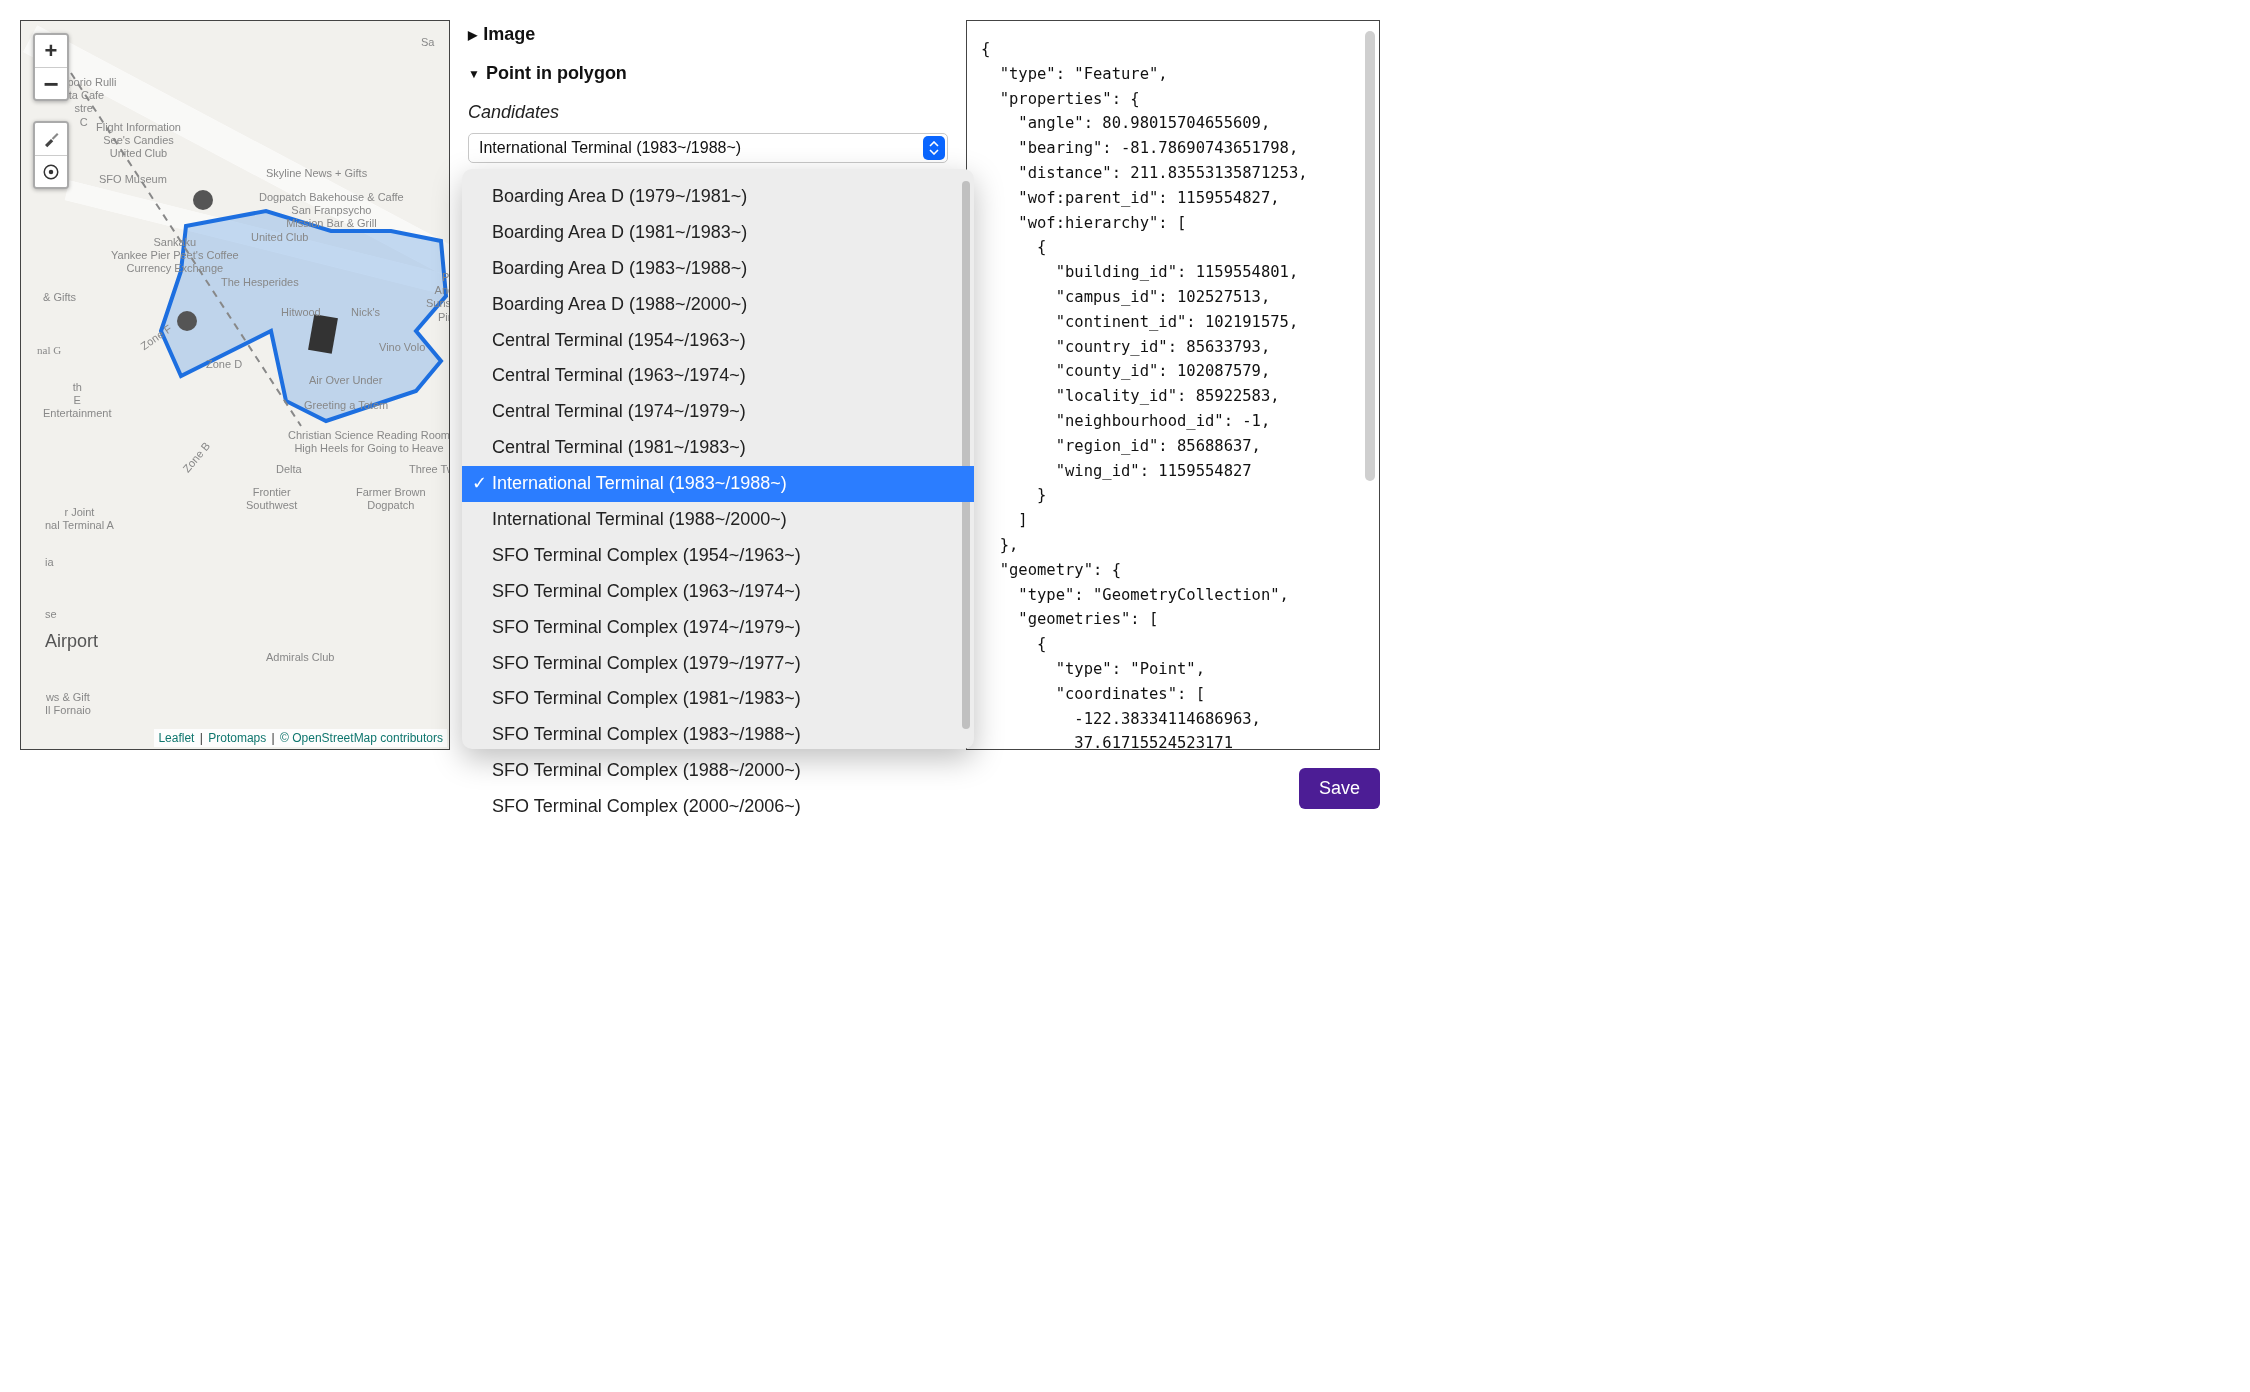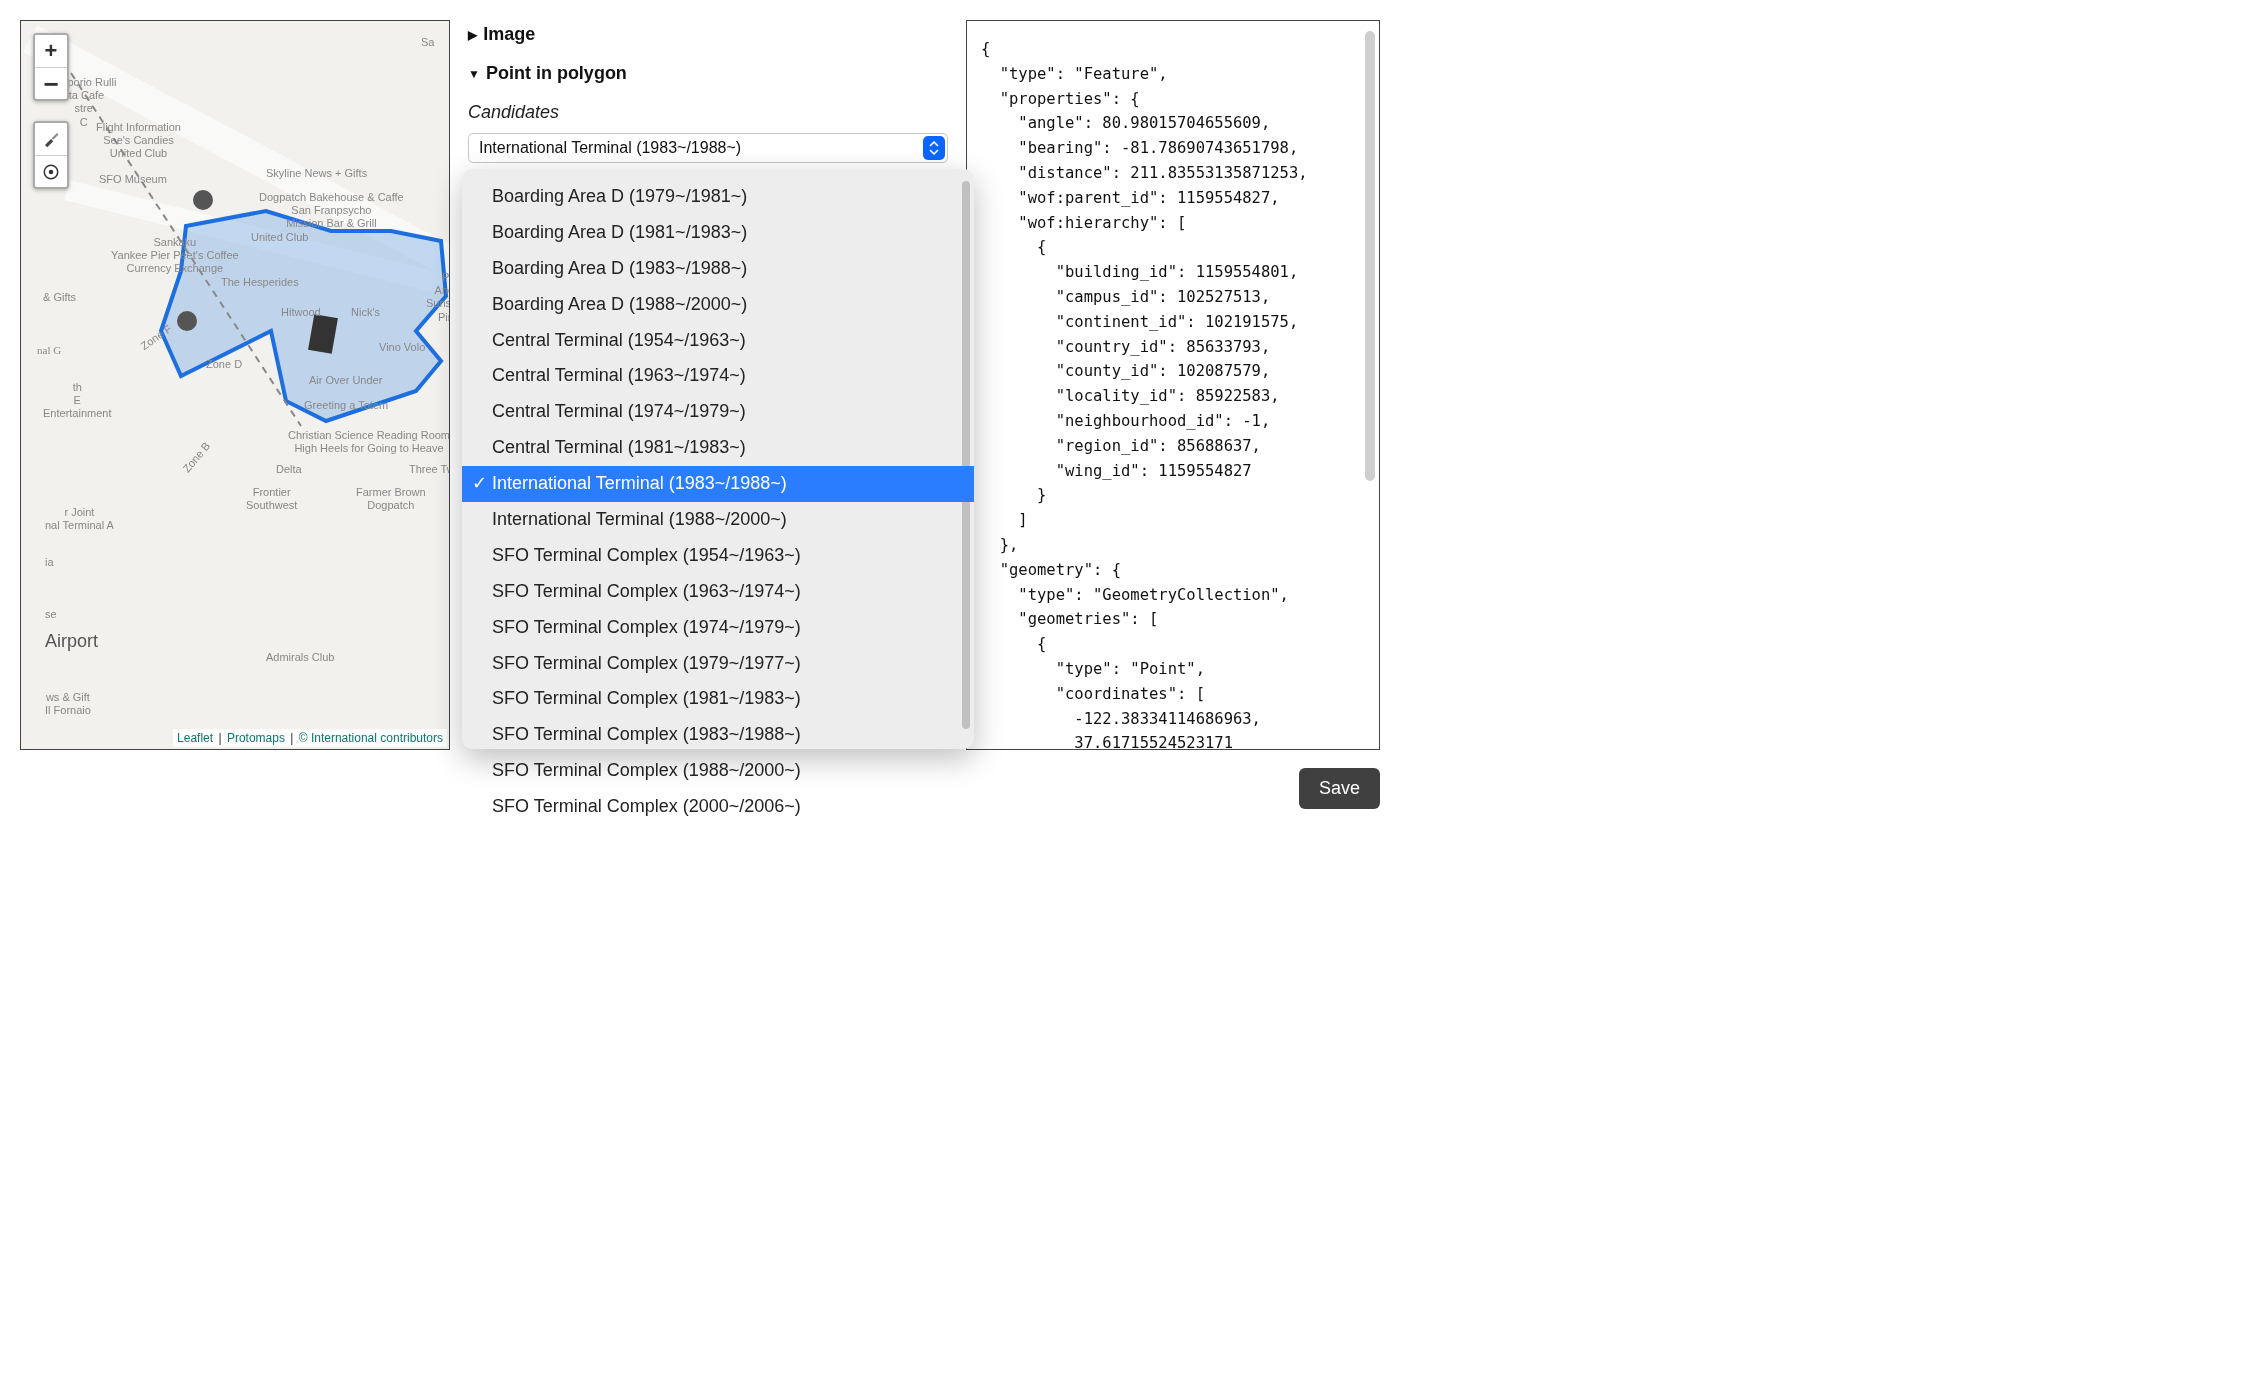--- a/index.html
+++ b/index.html
@@ -88,21 +88,21 @@
       font-size:15.5px;
       line-height:1.6;
       white-space:pre;
       padding:16px 14px;
       color:#111;
     }
     .json-scrollbar { position:absolute; right:4px; top:10px; width:10px; height:450px; background:#cfcfcf; border-radius:5px;}
 
     .save-row { display:flex; justify-content:flex-end; max-width:1360px; margin-top:18px;}
     .save-btn {
-      background:#404040; color:#fff; border:none; border-radius:6px;
+      background:#4c1d95; color:#fff; border:none; border-radius:6px;
       padding:10px 20px; font-size:18px; font-weight:400; cursor:pointer;
     }
   </style>
 </head>
 <body>
 
 <div class="layout">
 
   <div class="map-panel">
     <div class="map-surface">
@@ -174,21 +174,21 @@
           </svg>
         </button>
       </div>
     </div>
 
     <div class="map-attribution">
       <a href="#">Leaflet</a>
       <span class="sep">|</span>
       <a href="#">Protomaps</a>
       <span class="sep">|</span>
-      <a href="#">© International contributors</a>
+      <a href="#">© OpenStreetMap contributors</a>
     </div>
   </div>
 
   <div class="mid-panel">
     <div class="disclosure">
       <span class="tri">▶</span>
       <span>Image</span>
     </div>
     <div class="disclosure">
       <span class="tri">▼</span>

